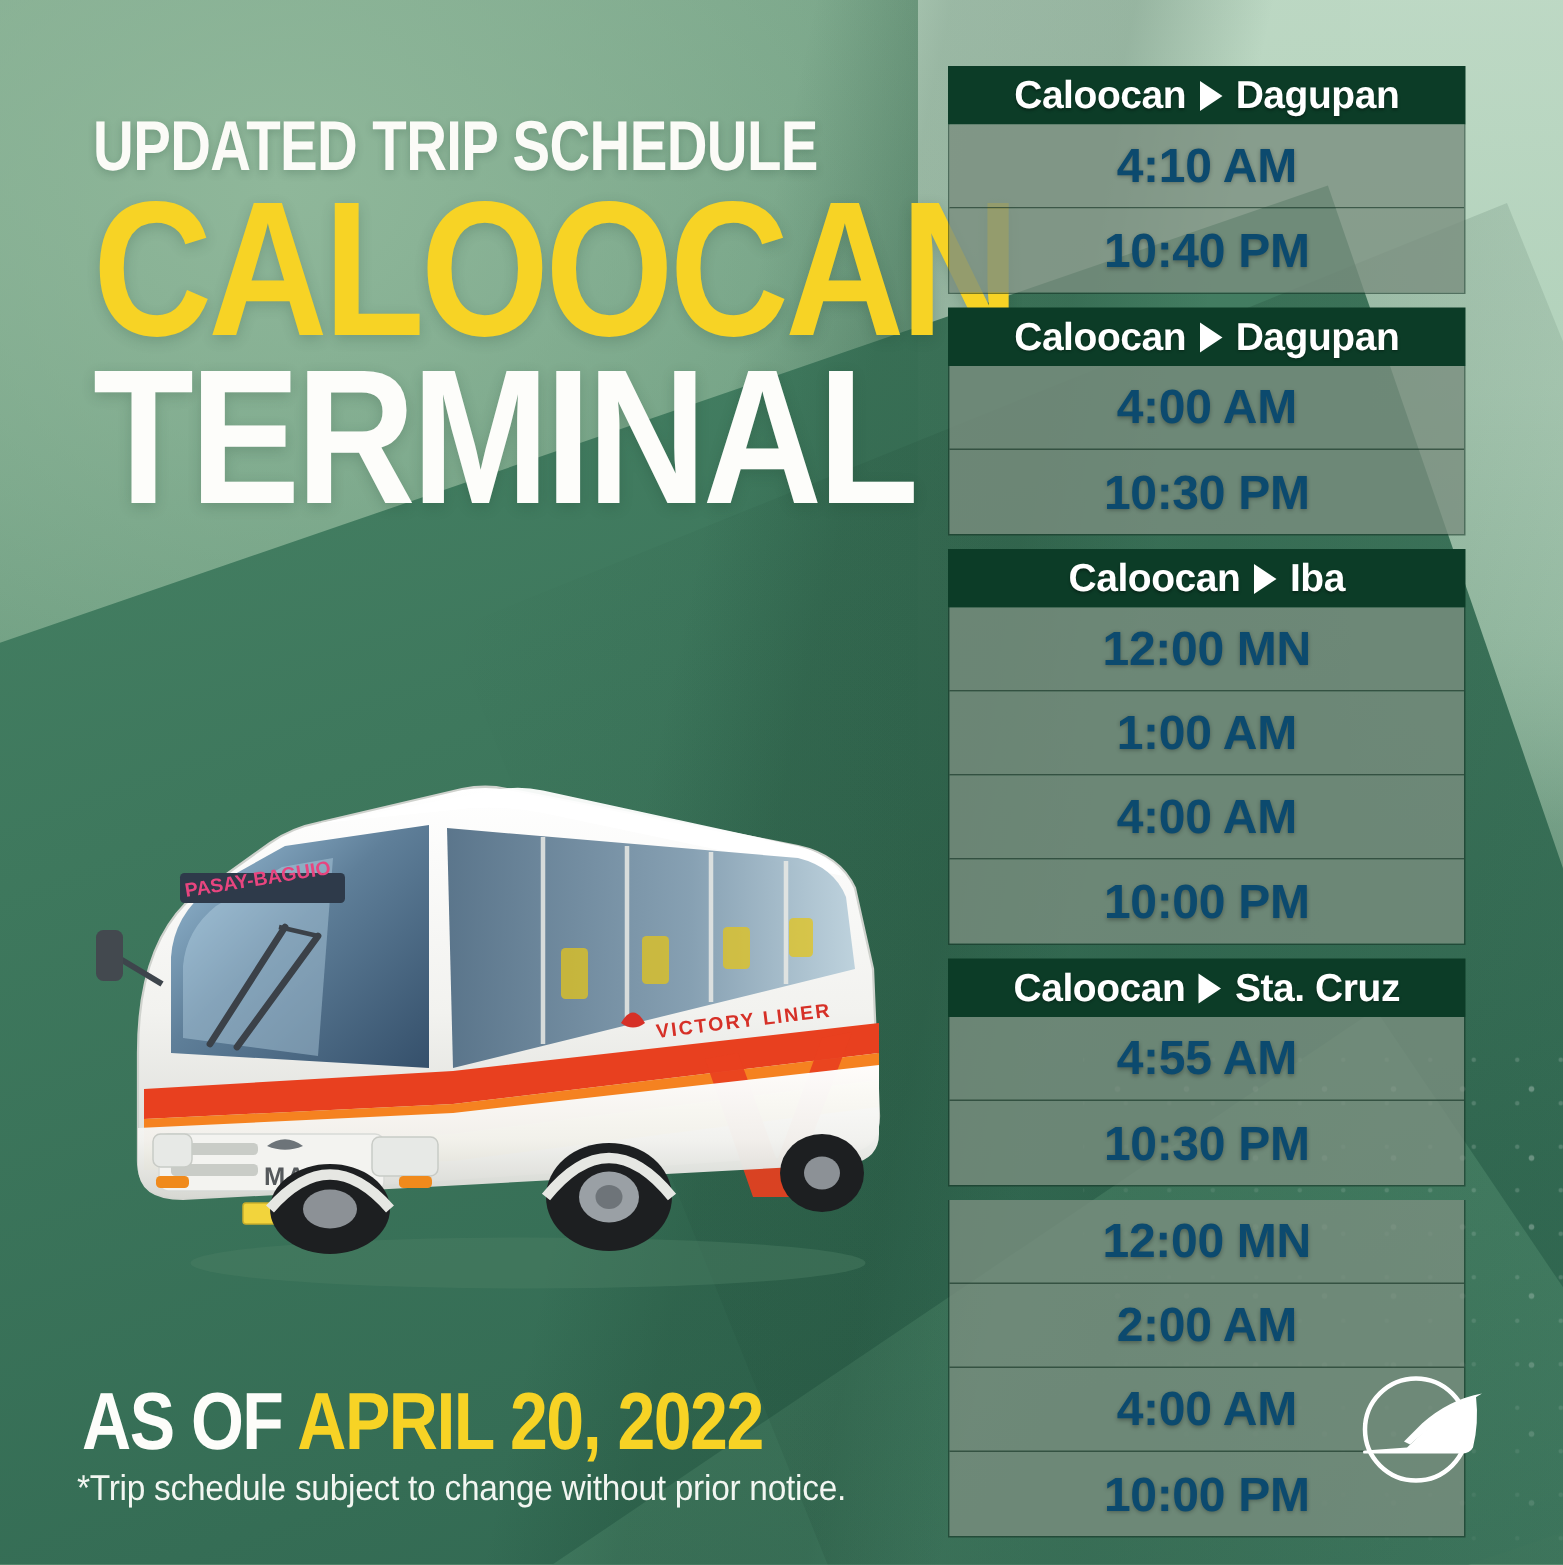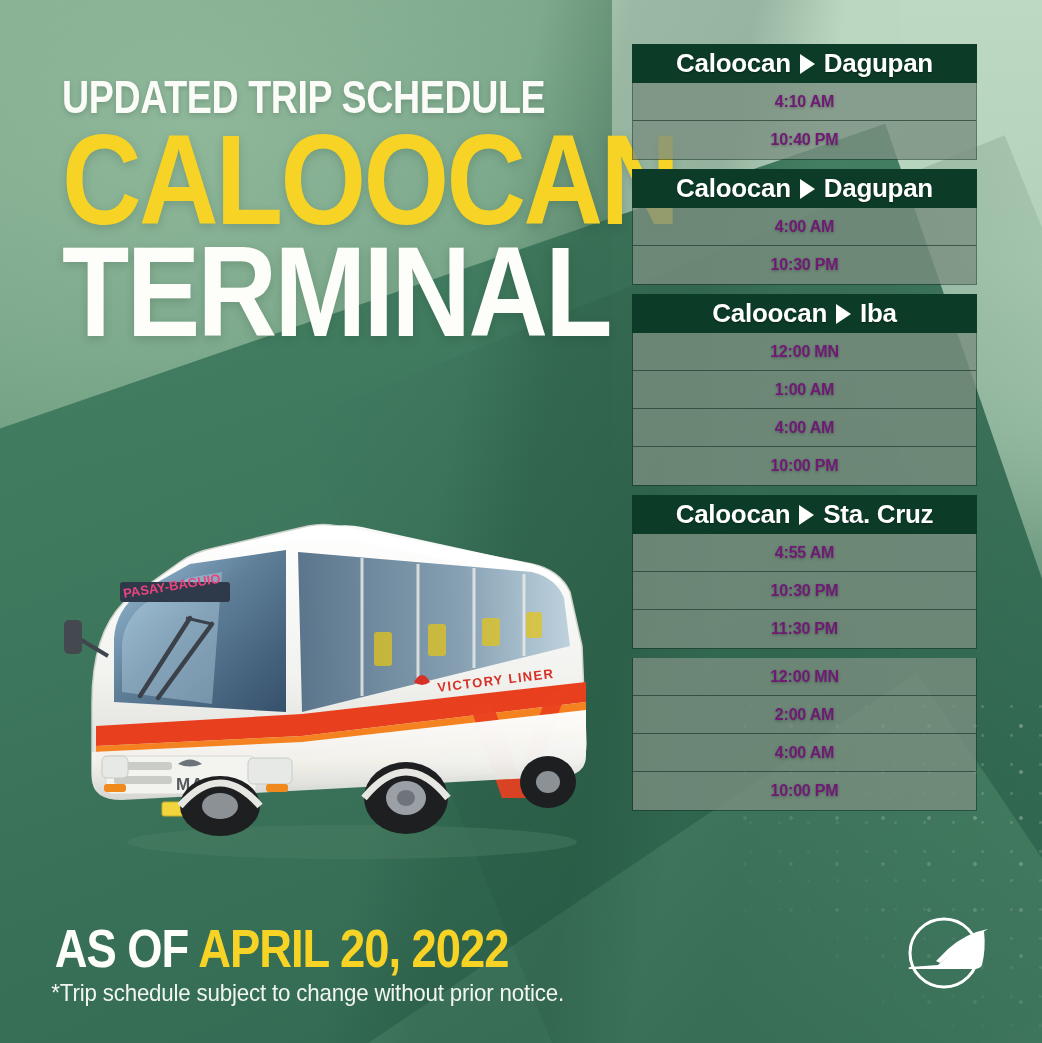--- a/index.html
+++ b/index.html
@@ -110,24 +110,24 @@
   }
   .grp-head .tri {
     width:0; height:0; flex:0 0 auto;
     border-left:15px solid #ffffff;
     border-top:10px solid transparent;
     border-bottom:10px solid transparent;
     margin-top:1px;
   }
   .grp-rows { border:1px solid rgba(18,48,34,.55); border-top:none; }
   .time-row {
-    height:38px; display:flex; align-items:center; justify-content:center;
+    height:56px; display:flex; align-items:center; justify-content:center;
     background:rgba(122,142,128,.80);
     border-bottom:1px solid rgba(18,48,34,.62);
-    color:#701a75; font-size:16px; font-weight:700; letter-spacing:-.2px;
+    color:#0c4a6e; font-size:32px; font-weight:700; letter-spacing:-.2px;
     text-shadow:0 1px 3px rgba(0,0,0,.30);
   }
   .time-row:last-child { border-bottom:none; }
 
   
   #logo { position:absolute; right:50px; bottom:42px; width:96px; height:96px; }
   #logo svg { width:100%; height:100%; display:block; }
 </style>
 </head>
 <body>
@@ -294,21 +294,20 @@
     </div>
     <div class="sched-group">
       <div class="grp-head">
         <span>Caloocan</span>
         <span class="tri"></span>
         <span>Sta. Cruz</span>
       </div>
       <div class="grp-rows">
         <div class="time-row">4:55 AM</div>
         <div class="time-row">10:30 PM</div>
-        <div class="time-row">11:30 PM</div>
       </div>
     </div>
     <div class="sched-group">
       <div class="grp-rows">
         <div class="time-row">12:00 MN</div>
         <div class="time-row">2:00 AM</div>
         <div class="time-row">4:00 AM</div>
         <div class="time-row">10:00 PM</div>
       </div>
     </div>

